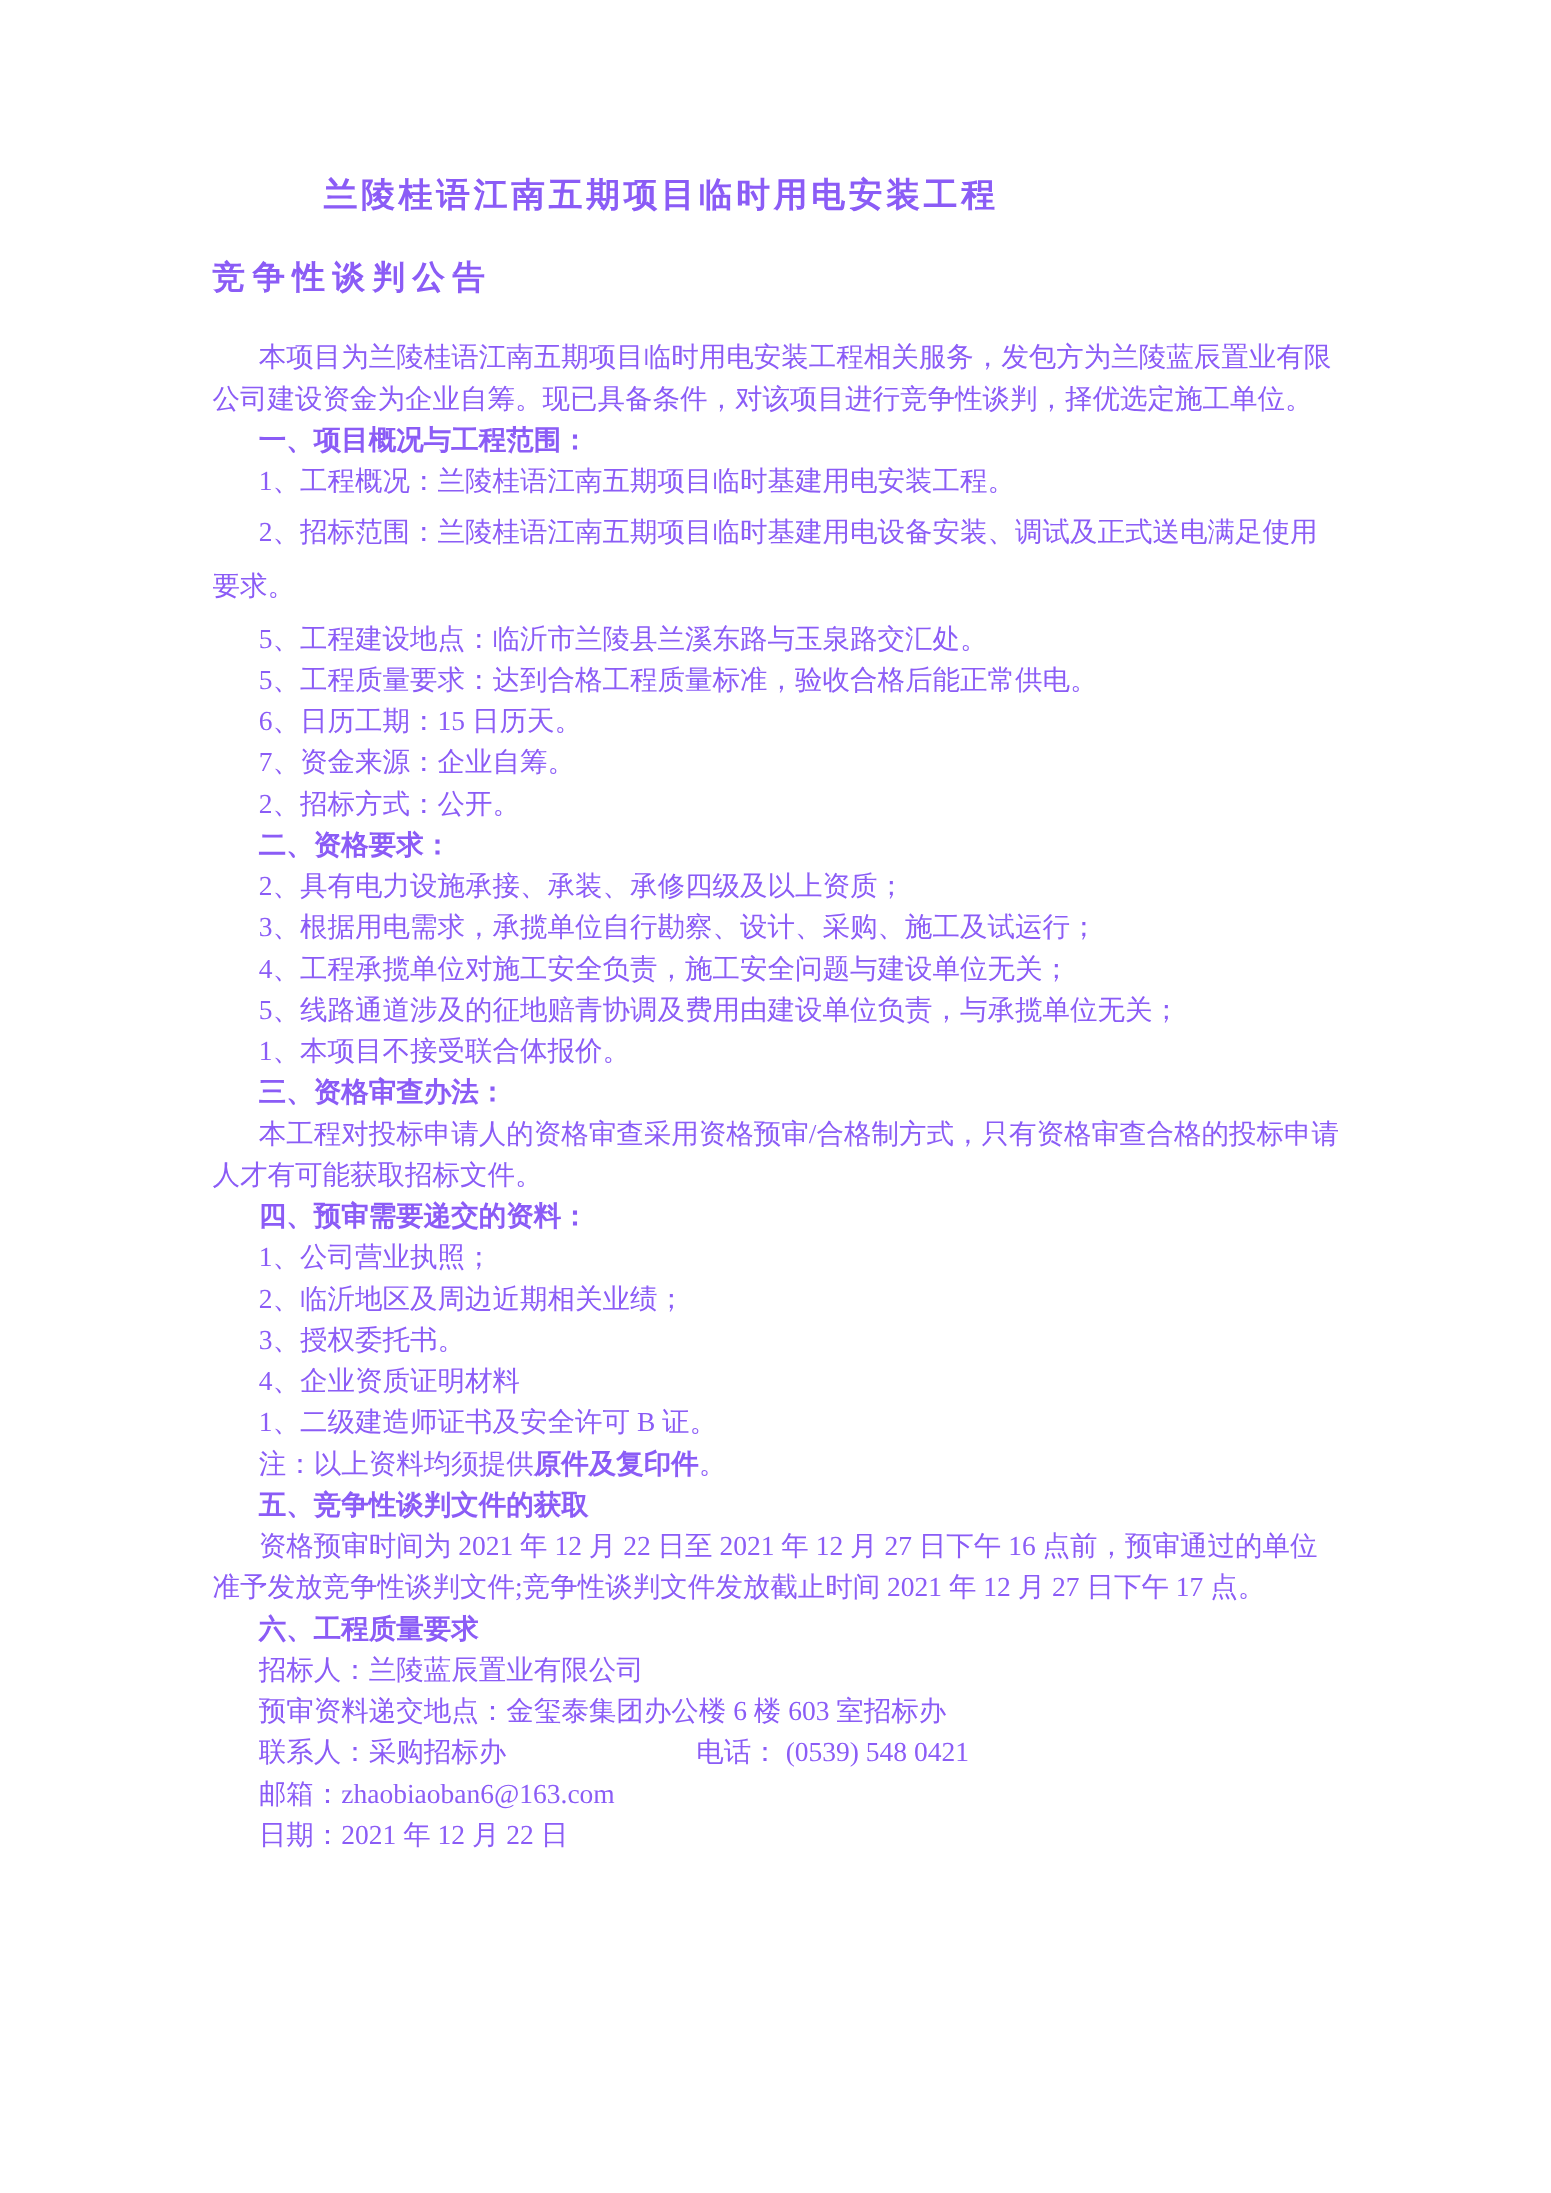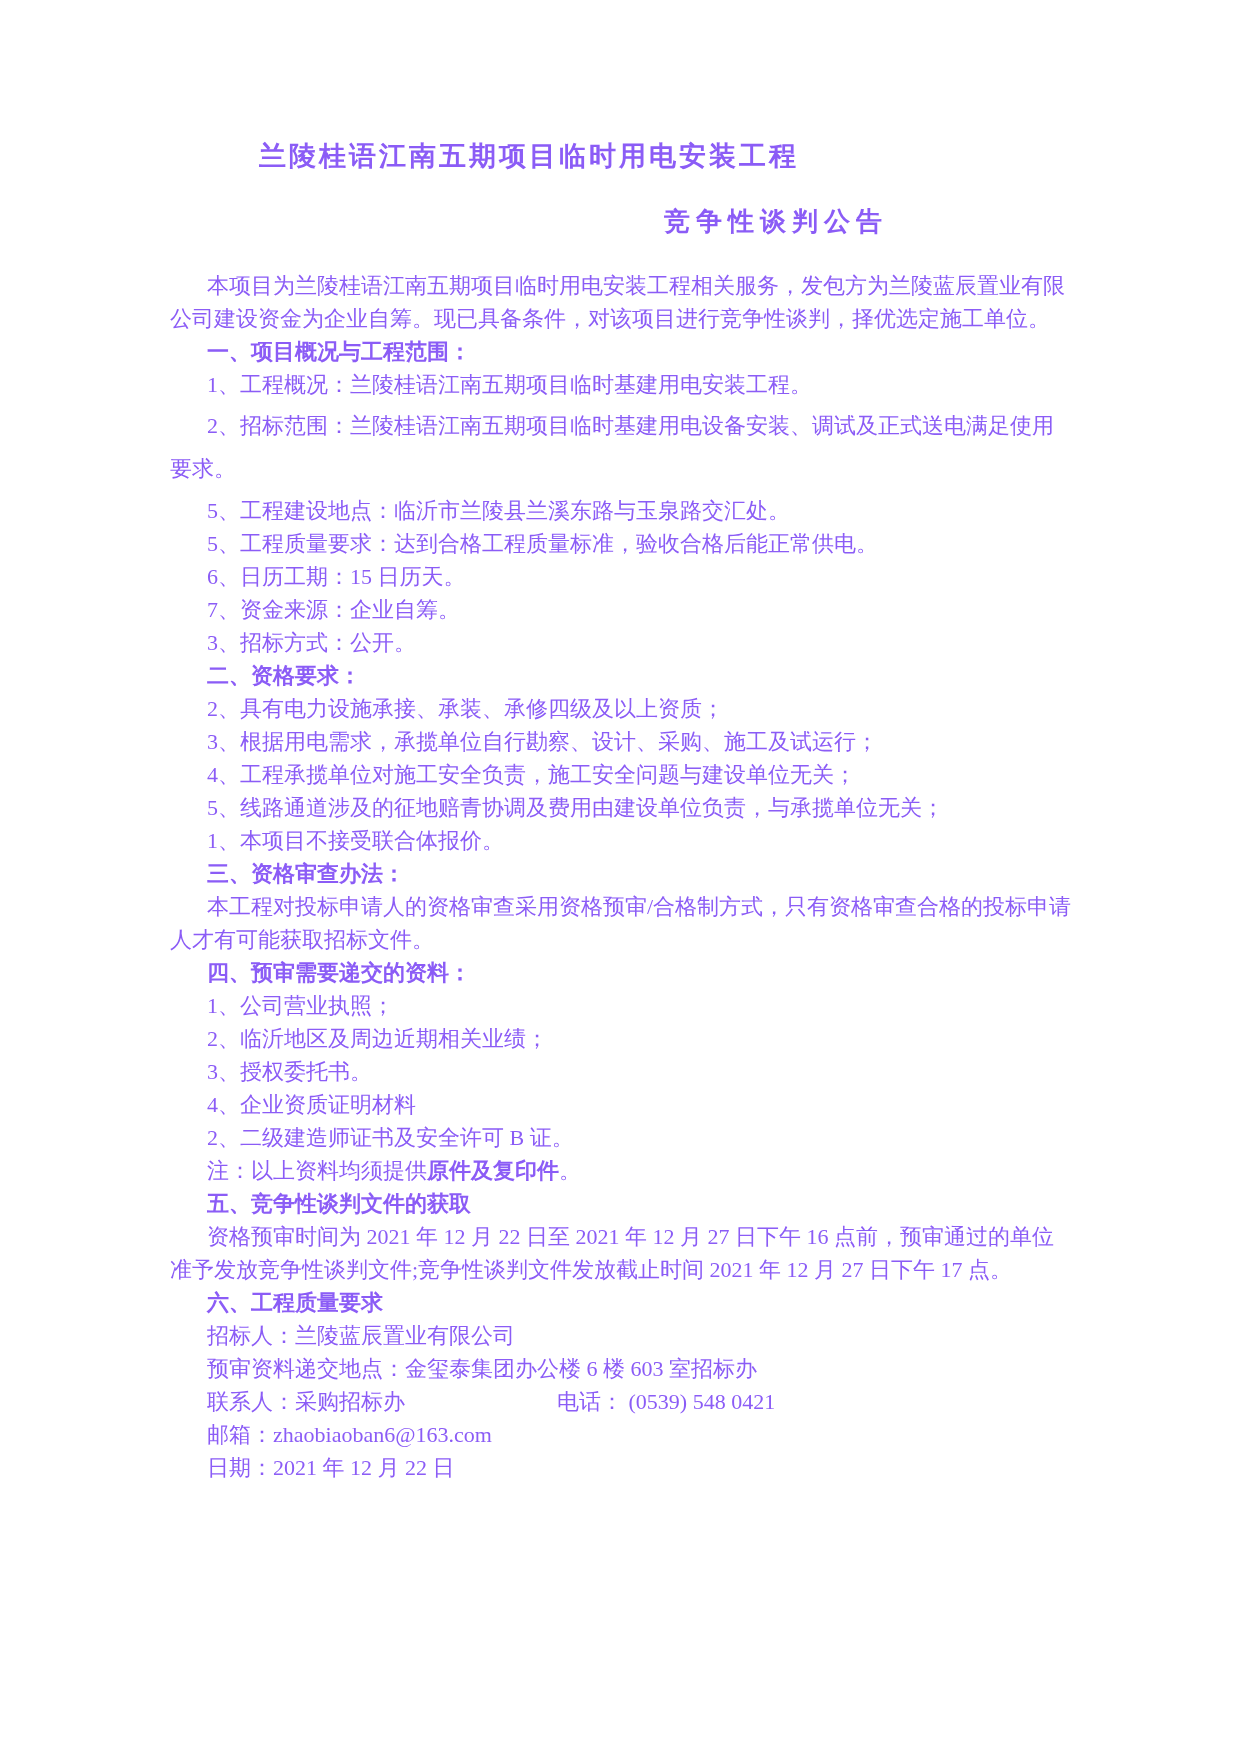--- a/index.html
+++ b/index.html
@@ -25,21 +25,21 @@
     text-align: center;
     font-family: "Liberation Sans", "DejaVu Sans", sans-serif;
     font-weight: 700;
     font-size: 27px;
     line-height: 36px;
     letter-spacing: 3px;
   }
   .doc-subtitle {
     margin: 30px 0 0 0;
     padding-right: 185px;
-    text-align: right;
+    text-align: left;
     font-family: "Liberation Sans", "DejaVu Sans", sans-serif;
     font-weight: 700;
     font-size: 26px;
     line-height: 34px;
     letter-spacing: 6px;
   }
   
   p, h3 {
     margin: 0;
     font-size: 22px;
@@ -74,38 +74,38 @@
 
     <p class="intro">本项目为兰陵桂语江南五期项目临时用电安装工程相关服务，发包方为兰陵蓝辰置业有限公司建设资金为企业自筹。现已具备条件，对该项目进行竞争性谈判，择优选定施工单位。</p>
 
     <h3 class="sec-heading">一、项目概况与工程范围：</h3>
     <p>1、工程概况：兰陵桂语江南五期项目临时基建用电安装工程。</p>
     <p class="loose">2、招标范围：兰陵桂语江南五期项目临时基建用电设备安装、调试及正式送电满足使用要求。</p>
     <p>5、工程建设地点：临沂市兰陵县兰溪东路与玉泉路交汇处。</p>
     <p>5、工程质量要求：达到合格工程质量标准，验收合格后能正常供电。</p>
     <p>6、日历工期：15 日历天。</p>
     <p>7、资金来源：企业自筹。</p>
-    <p>3、招标方式：公开。</p>
+    <p>2、招标方式：公开。</p>
 
     <h3 class="sec-heading">二、资格要求：</h3>
     <p>2、具有电力设施承接、承装、承修四级及以上资质；</p>
     <p>3、根据用电需求，承揽单位自行勘察、设计、采购、施工及试运行；</p>
     <p>4、工程承揽单位对施工安全负责，施工安全问题与建设单位无关；</p>
     <p>5、线路通道涉及的征地赔青协调及费用由建设单位负责，与承揽单位无关；</p>
     <p>1、本项目不接受联合体报价。</p>
 
     <h3 class="sec-heading">三、资格审查办法：</h3>
     <p>本工程对投标申请人的资格审查采用资格预审/合格制方式，只有资格审查合格的投标申请人才有可能获取招标文件。</p>
 
     <h3 class="sec-heading">四、预审需要递交的资料：</h3>
     <p>1、公司营业执照；</p>
     <p>2、临沂地区及周边近期相关业绩；</p>
     <p>3、授权委托书。</p>
     <p>4、企业资质证明材料</p>
-    <p>2、二级建造师证书及安全许可 B 证。</p>
+    <p>1、二级建造师证书及安全许可 B 证。</p>
     <p><span>注：以上资料均须提供</span><span class="note-bold">原件及复印件</span><span>。</span></p>
 
     <h3 class="sec-heading">五、竞争性谈判文件的获取</h3>
     <p>资格预审时间为 2021 年 12 月 22 日至 2021 年 12 月 27 日下午 16 点前，预审通过的单位准予发放竞争性谈判文件;竞争性谈判文件发放截止时间 2021 年 12 月 27 日下午 17 点。</p>
 
     <h3 class="sec-heading">六、工程质量要求</h3>
     <p>招标人：兰陵蓝辰置业有限公司</p>
     <p>预审资料递交地点：金玺泰集团办公楼 6 楼 603 室招标办</p>
     <p><span>联系人：采购招标办</span><span class="phone-part">电话： (0539) 548 0421</span></p>
     <p>邮箱：zhaobiaoban6@163.com</p>

